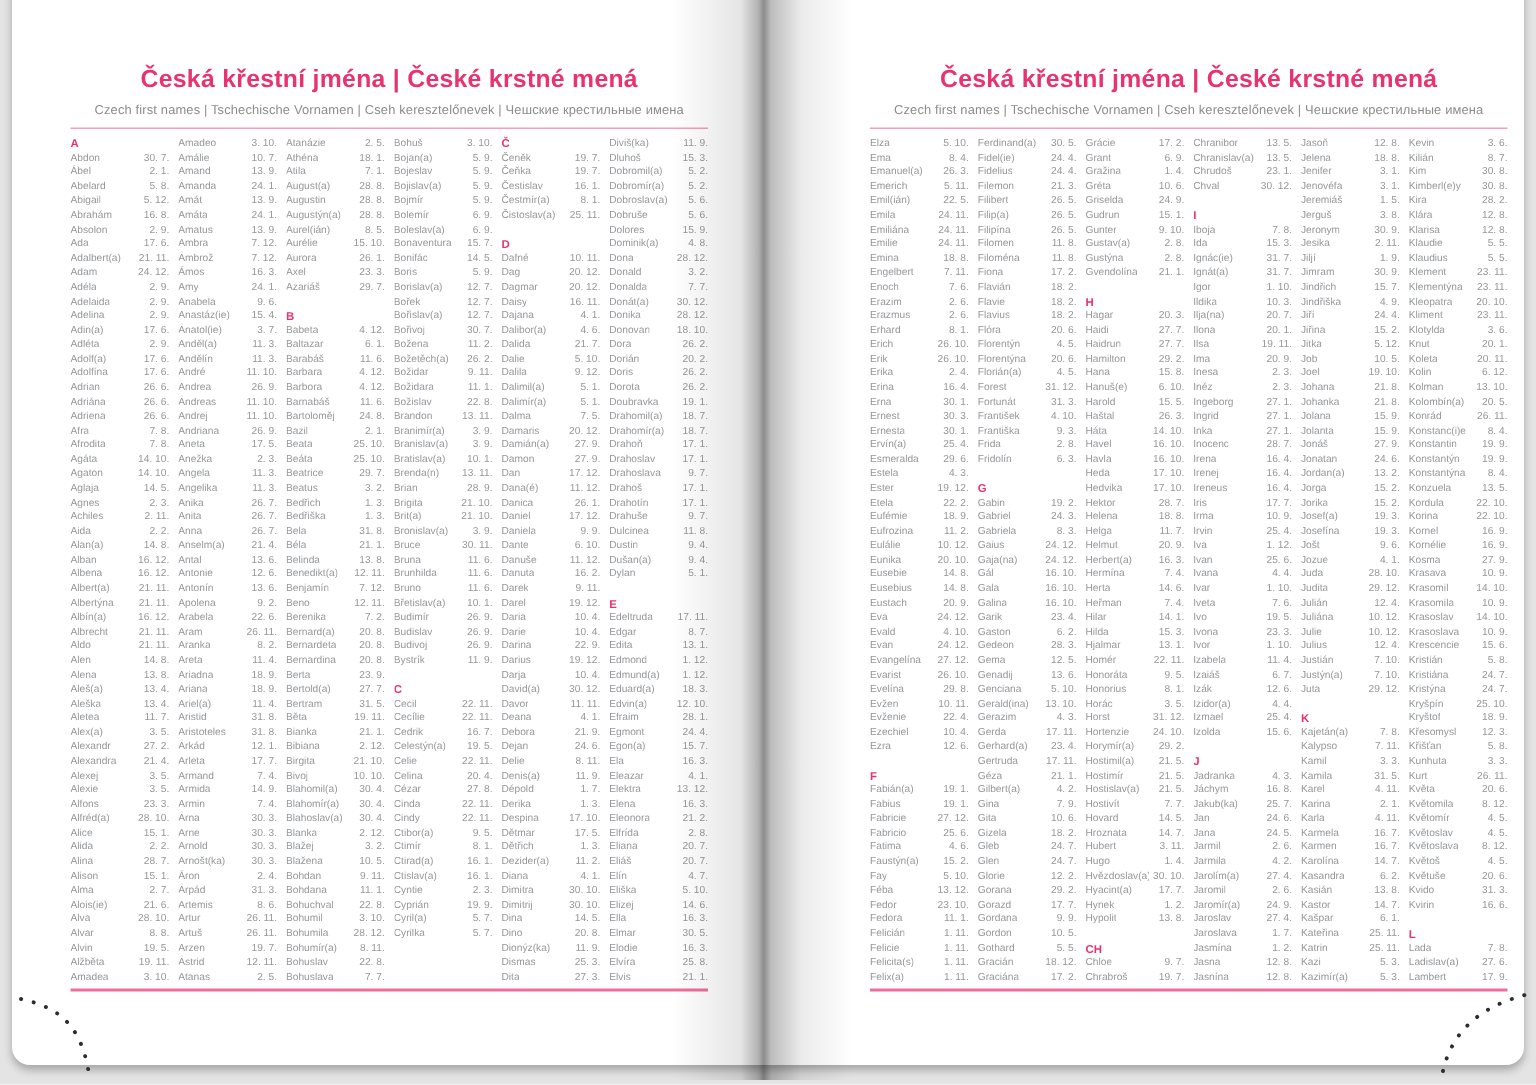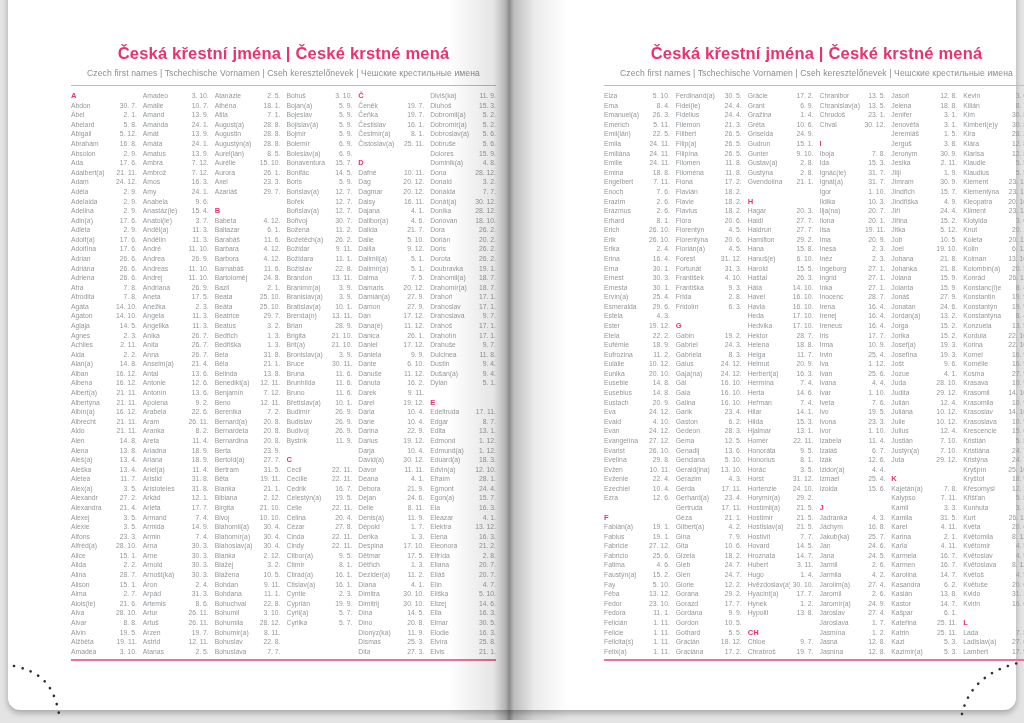--- a/index.html
+++ b/index.html
@@ -13,21 +13,21 @@
     background:#ffffff;border-radius:0 0 12px 12px;
     box-shadow:0 3px 6px rgba(0,0,0,.28);
   }
   .gutter{
     position:absolute;left:448px;top:0;width:120px;height:720px;
     background:linear-gradient(to right,
       rgba(0,0,0,0) 0%, rgba(0,0,0,.10) 38%, rgba(0,0,0,.30) 48%,
       rgba(0,0,0,.45) 51%, rgba(0,0,0,.26) 55%, rgba(0,0,0,.08) 72%, rgba(0,0,0,0) 100%);
     pointer-events:none;
   }
-  .page{position:absolute;top:0;width:425px;height:612px;margin-left:24px;}
+  .page{position:absolute;top:0;width:425px;height:612px;}
   .page.left{left:47px;}
   .page.right{left:580px;}
   .page-header{text-align:center;}
   .title{
     margin:44px 0 0 0;font-size:16.5px;font-weight:bold;line-height:1.1;
     color:#e8336e;letter-spacing:.2px;
   }
   .subtitle{
     margin:6px 0 0 0;font-size:8.6px;color:#8a8c8e;letter-spacing:.1px;
   }

